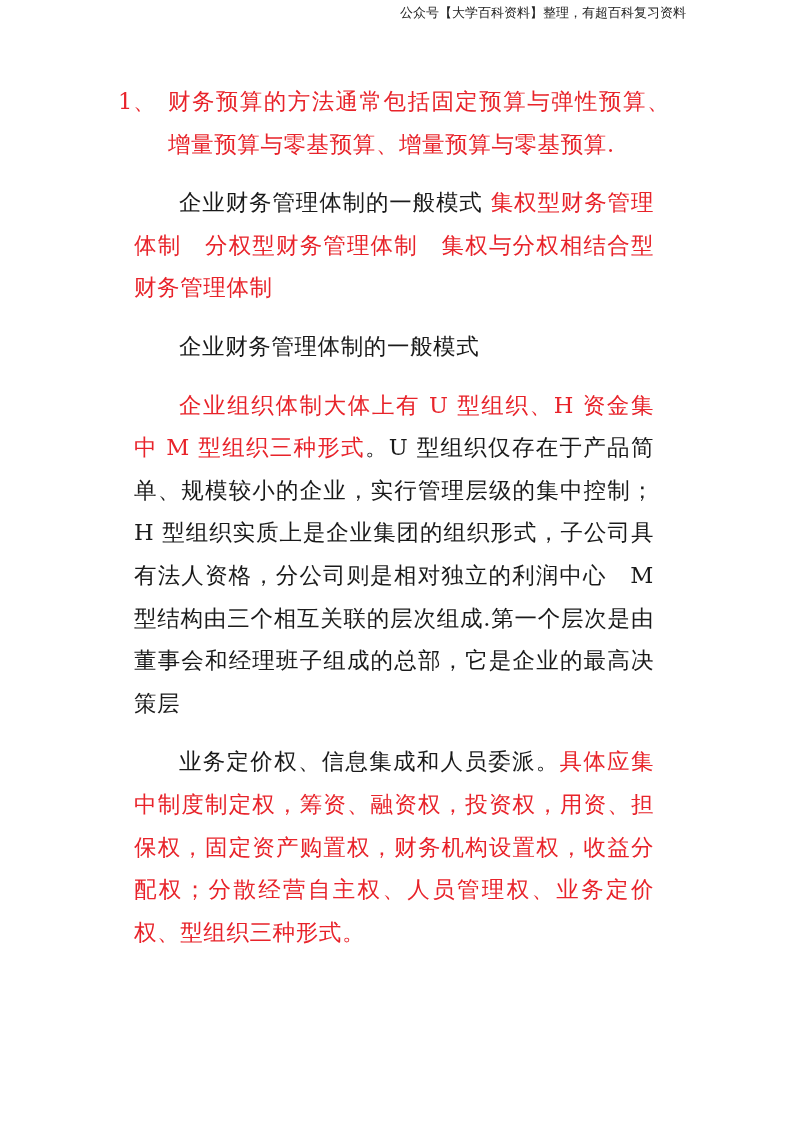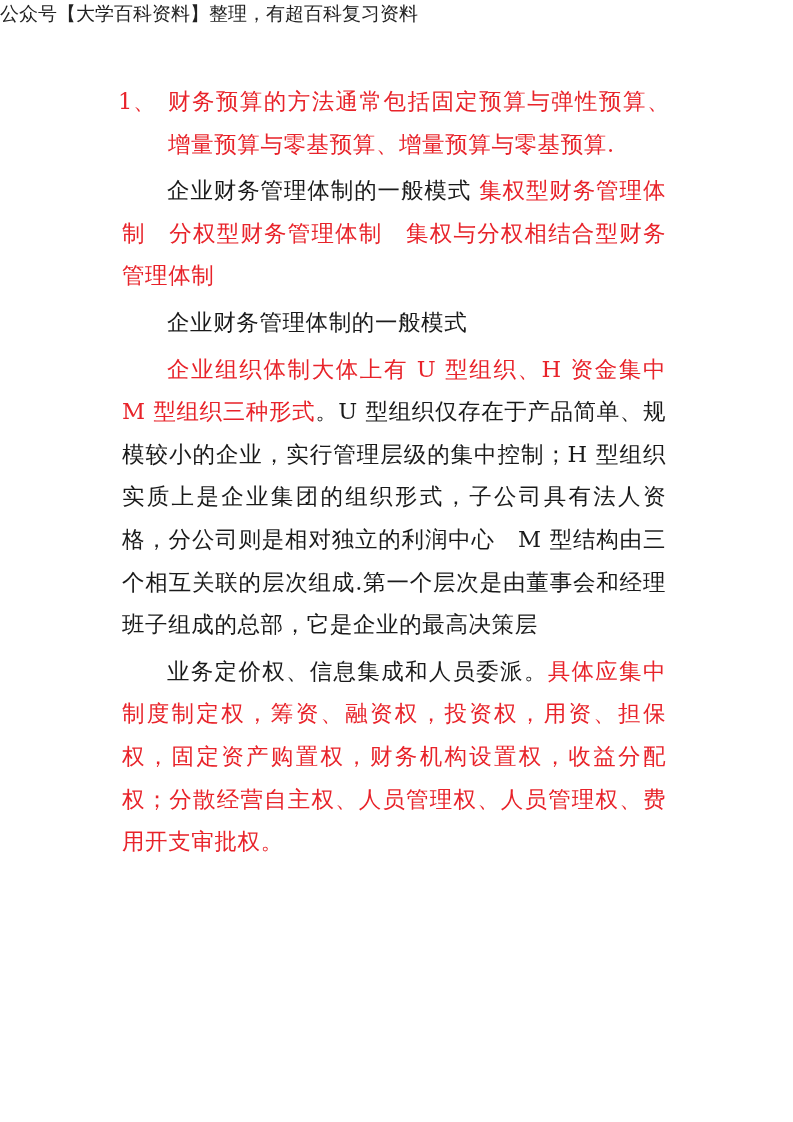--- a/index.html
+++ b/index.html
@@ -3,28 +3,28 @@
   <meta charset="utf-8">
   <style>
     html, body { margin: 0; padding: 0; background: #ffffff; }
     body {
       width: 793px; height: 1122px; position: relative; overflow: hidden;
       font-family: "DejaVu Serif", "Liberation Serif", serif;
       color: #1a1a1a;
     }
     .header {
       position: absolute; top: 4px; left: 0; width: 686px;
-      text-align: left; font-size: 19px; color: #222; line-height: 18px;
+      text-align: right; font-size: 13px; color: #222; line-height: 18px;
     }
     .content {
       position: absolute; left: 118px; top: 80px; width: 552px;
       font-size: 22.5px; line-height: 42.6px; letter-spacing: 0.6px;
       text-align: justify;
     }
-    .para { margin: 4px; text-indent: 2em; }
+    .para { margin: 16px; text-indent: 2em; }
     .list-item { margin: 0; position: relative; padding-left: 50px; }
     .list-num { position: absolute; left: 0; top: 0; }
     .red { color: #e8232a; }
     .dark { color: #1a1a1a; }
   </style>
 </head>
 <body>
 
 <div class="header">
   <span>公众号【大学百科资料】整理，有超百科复习资料</span>
@@ -42,16 +42,16 @@
 
   <p class="para dark">
     <span>企业财务管理体制的一般模式</span>
   </p>
 
   <p class="para">
     <span class="red">企业组织体制大体上有 U 型组织、H 资金集中 M 型组织三种形式</span><span class="dark">。U 型组织仅存在于产品简单、规模较小的企业，实行管理层级的集中控制；H 型组织实质上是企业集团的组织形式，子公司具有法人资格，分公司则是相对独立的利润中心　M 型结构由三个相互关联的层次组成.第一个层次是由董事会和经理班子组成的总部，它是企业的最高决策层</span>
   </p>
 
   <p class="para">
-    <span class="dark">业务定价权、信息集成和人员委派。</span><span class="red">具体应集中制度制定权，筹资、融资权，投资权，用资、担保权，固定资产购置权，财务机构设置权，收益分配权；分散经营自主权、人员管理权、人员管理权、费用开支审批权。</span>
+    <span class="dark">业务定价权、信息集成和人员委派。</span><span class="red">具体应集中制度制定权，筹资、融资权，投资权，用资、担保权，固定资产购置权，财务机构设置权，收益分配权；分散经营自主权、人员管理权、业务定价权、型组织三种形式。</span>
   </p>
 
 </div>
 
 </body></html>

